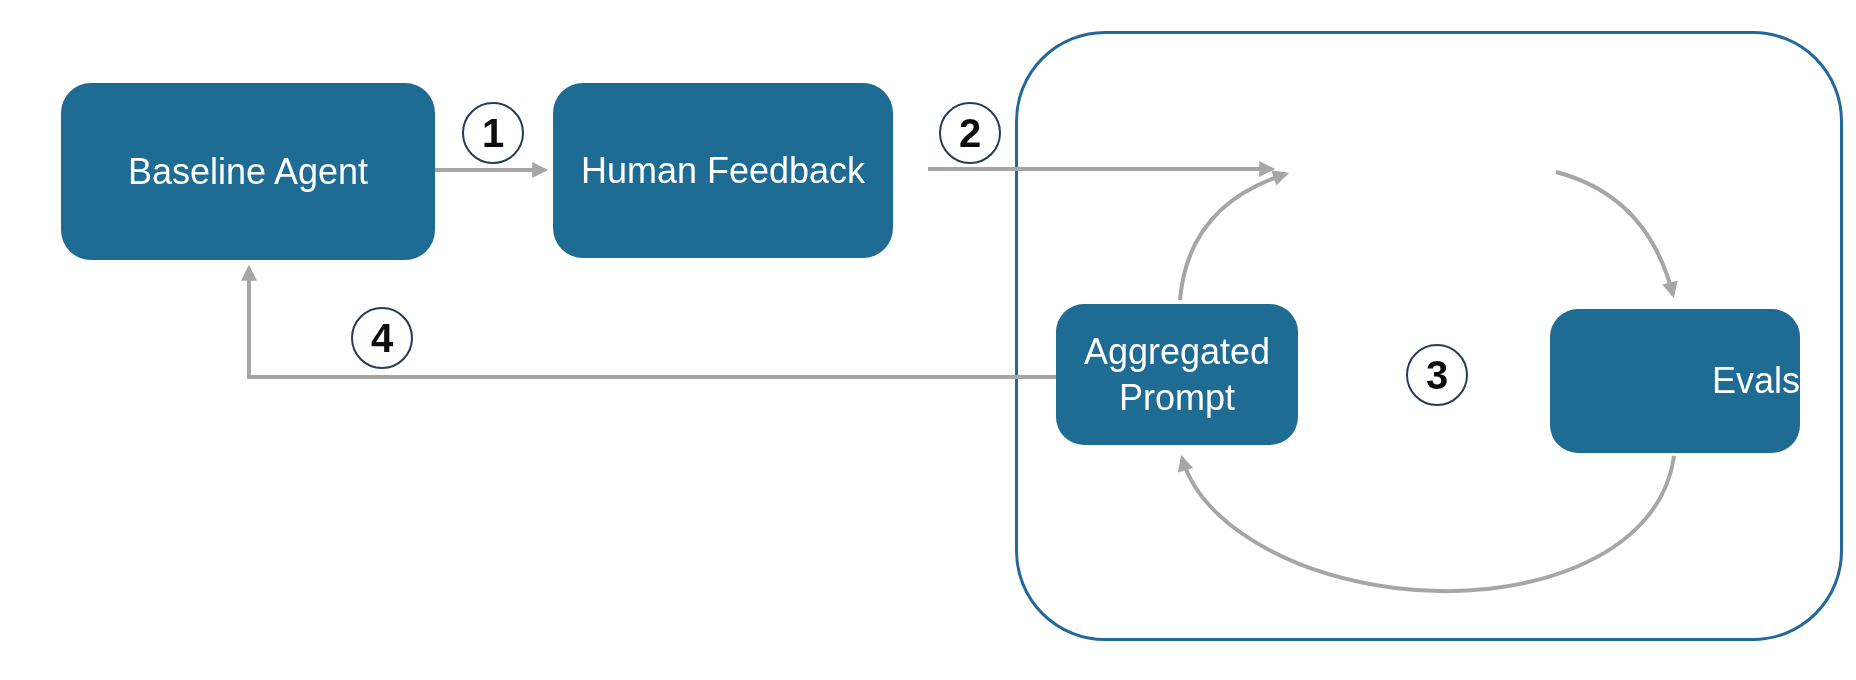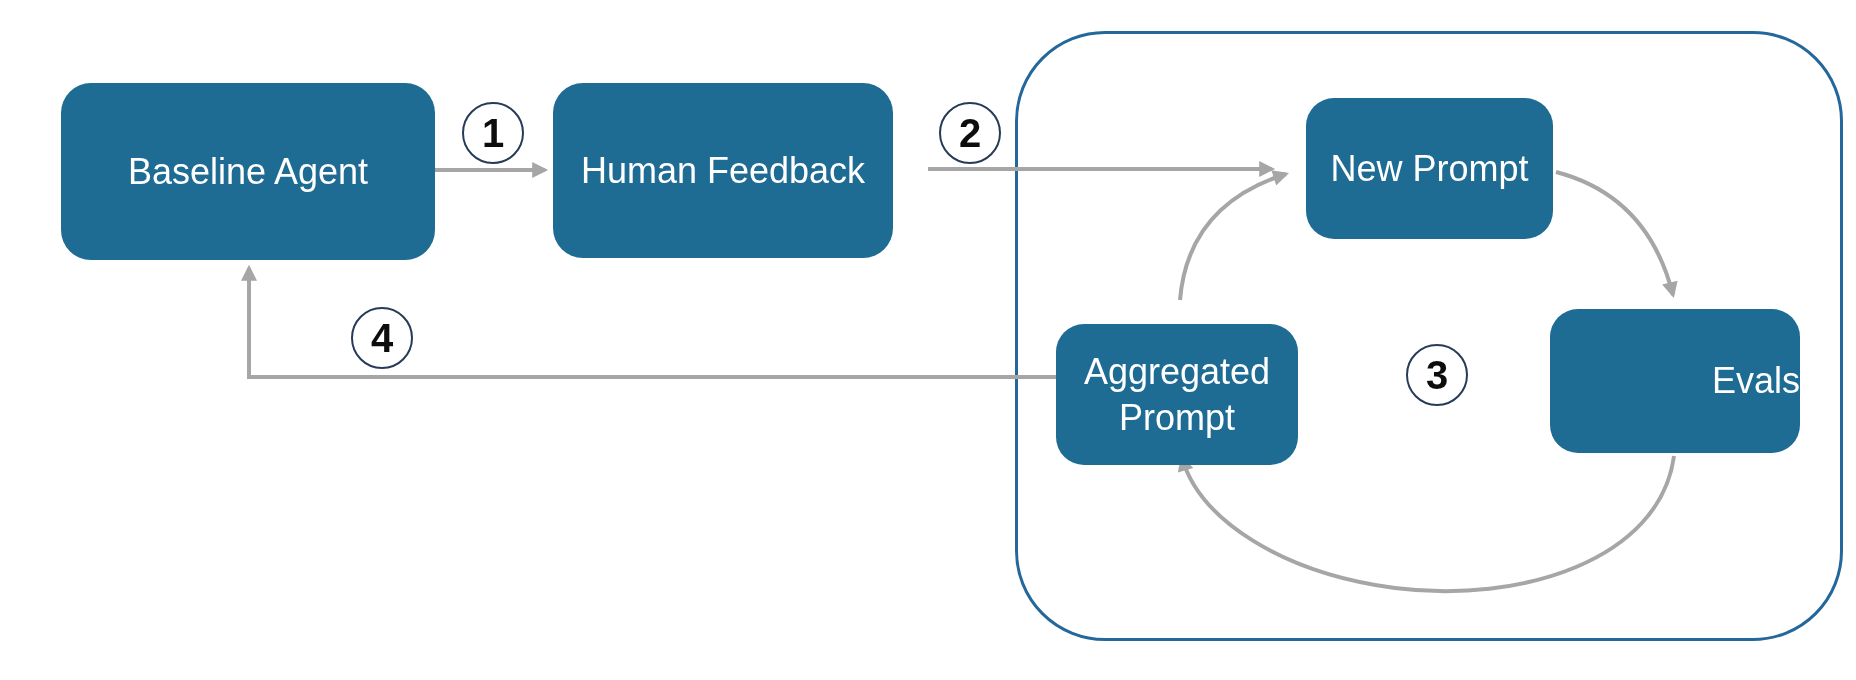--- a/index.html
+++ b/index.html
@@ -23,21 +23,21 @@
   }
   .node{
     position:absolute;background:var(--accent);color:var(--node_text);
     display:flex;flex-direction:column;align-items:center;justify-content:center;
     text-align:center;font-size:36px;font-weight:500;line-height:46px;
     border-radius:30px;box-sizing:border-box;
   }
   .node-baseline{left:61px;top:83px;width:374px;height:177px;}
   .node-feedback{left:553px;top:83px;width:340px;height:175px;gap:8px;}
   .node-new-prompt{left:1306px;top:98px;width:247px;height:141px;border-radius:28px;}
-  .node-aggregated{left:1056px;top:304px;width:242px;height:141px;border-radius:28px;margin-top:20px;}
+  .node-aggregated{left:1056px;top:304px;width:242px;height:141px;border-radius:28px;}
   .node-evals{left:1550px;top:309px;width:250px;height:144px;border-radius:28px;align-items:flex-end;}
   .step-circle{
     position:absolute;width:62px;height:62px;border-radius:50%;
     background:#ffffff;border:2px solid var(--circle_border);box-sizing:border-box;
     display:flex;align-items:center;justify-content:center;
     font-size:40px;font-weight:600;color:var(--number_text);
   }
   .step-1{left:462px;top:102px;}
   .step-2{left:939px;top:102px;}
   .step-3{left:1406px;top:344px;}
@@ -69,23 +69,20 @@
   </svg>
 
   <div class="node node-baseline">
     <span class="label-line">Baseline Agent</span>
   </div>
 
   <div class="node node-feedback">
     <span class="label-line">Human Feedback</span>
   </div>
 
-  <div class="node node-new-prompt">
-    <span class="label-line">New Prompt</span>
-  </div>
 
   <div class="node node-aggregated">
     <span class="label-line">Aggregated</span>
     <span class="label-line">Prompt</span>
   </div>
 
   <div class="node node-evals">
     <span class="label-line">Evals</span>
   </div>
 

